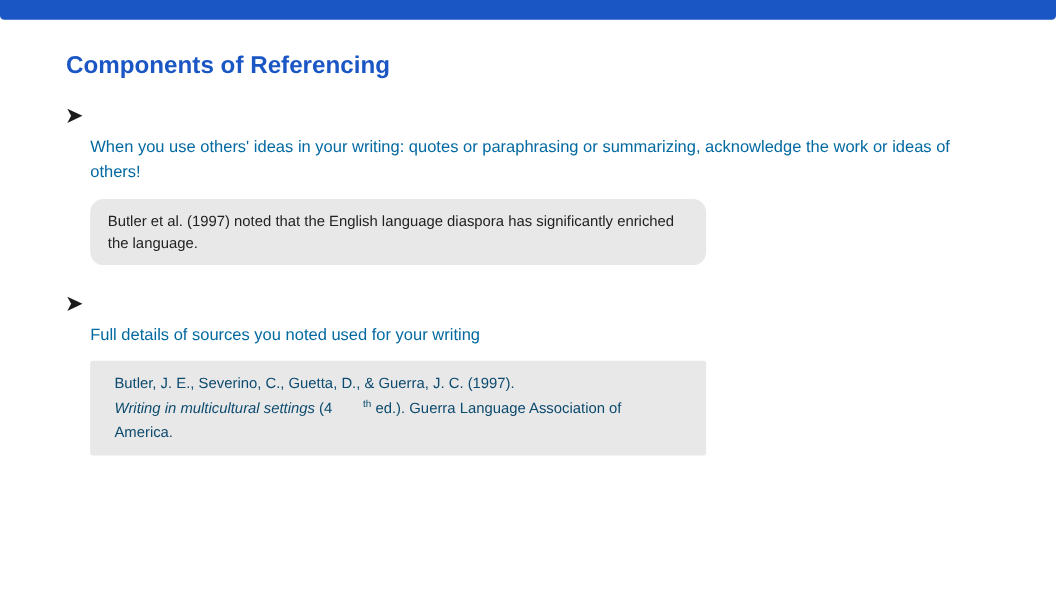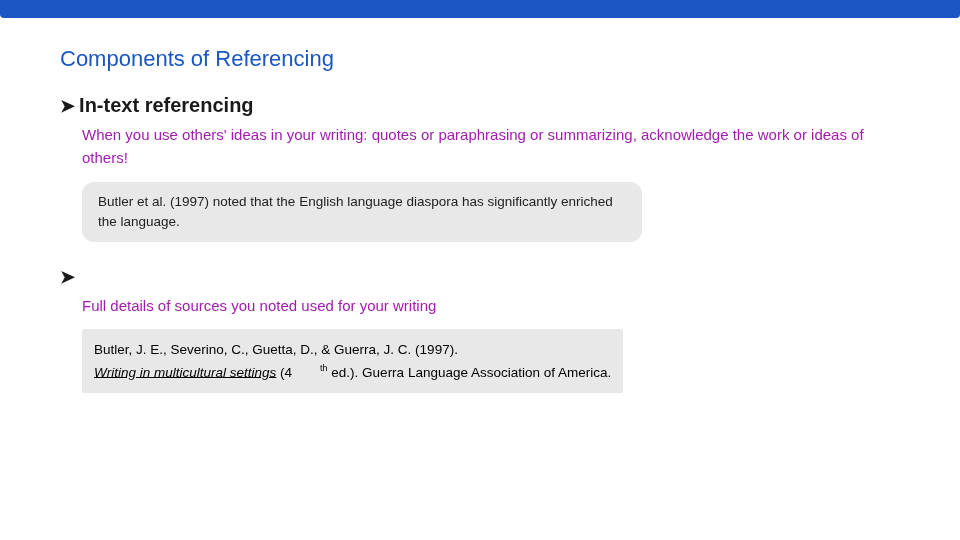--- a/index.html
+++ b/index.html
@@ -22,21 +22,21 @@
       background: #1a56c4;
       border-radius: 0 0 4px 4px;
     }
 
     .slide-content {
       padding: 28px 60px 20px 60px;
     }
 
     .page-title {
       font-size: 22px;
-      font-weight: normal;
+      font-weight: bold;
       color: #1a56c4;
       margin-bottom: 22px;
     }
 
     .section {
       margin-bottom: 24px;
     }
 
     .section-heading {
       font-size: 20px;
@@ -48,74 +48,72 @@
       gap: 4px;
     }
 
     .arrow-icon {
       color: #1a1a1a;
       font-size: 18px;
     }
 
     .section-body {
       font-size: 15px;
-      color: #a21caf;
+      color: #0369a1;
       margin-left: 22px;
       margin-bottom: 12px;
       line-height: 1.55;
     }
 
     .example-box {
       background: #e8e8e8;
       border-radius: 12px;
       padding: 10px 16px;
       margin-left: 22px;
       font-size: 13.5px;
       color: #222;
       display: inline-block;
       max-width: 560px;
       line-height: 1.5;
     }
 
     .example-box-ref {
       background: #e8e8e8;
       border-radius: 2px;
-      padding: 10px 12px;
+      padding: 10px 22px;
       margin-left: 22px;
       font-size: 13.5px;
-      color: #000000;
+      color: #0c4a6e;
       display: inline-block;
       max-width: 560px;
       line-height: 1.6;
     }
 
     .italic {
       font-style: italic;
-      text-decoration: underline;
     }
 
     sup {
       font-size: 9px;
       vertical-align: super;
       margin-left: 28px;
     }
   </style>
 </head>
 <body>
 
 <div class="top-bar"></div>
 
 <div class="slide-content">
 
   <div class="page-title">Components of Referencing</div>
 
   <div class="section">
     <div class="section-heading">
       <span class="arrow-icon">➤</span>
-      <span>In-text referencing</span>
     </div>
     <div class="section-body">When you use others' ideas in your writing: quotes or paraphrasing or summarizing, acknowledge the work or ideas of others!</div>
     <div class="example-box">
       <span>Butler et al. (1997) noted that the English language diaspora has significantly enriched the language.</span>
     </div>
   </div>
 
   <div class="section">
     <div class="section-heading">
       <span class="arrow-icon">➤</span>

